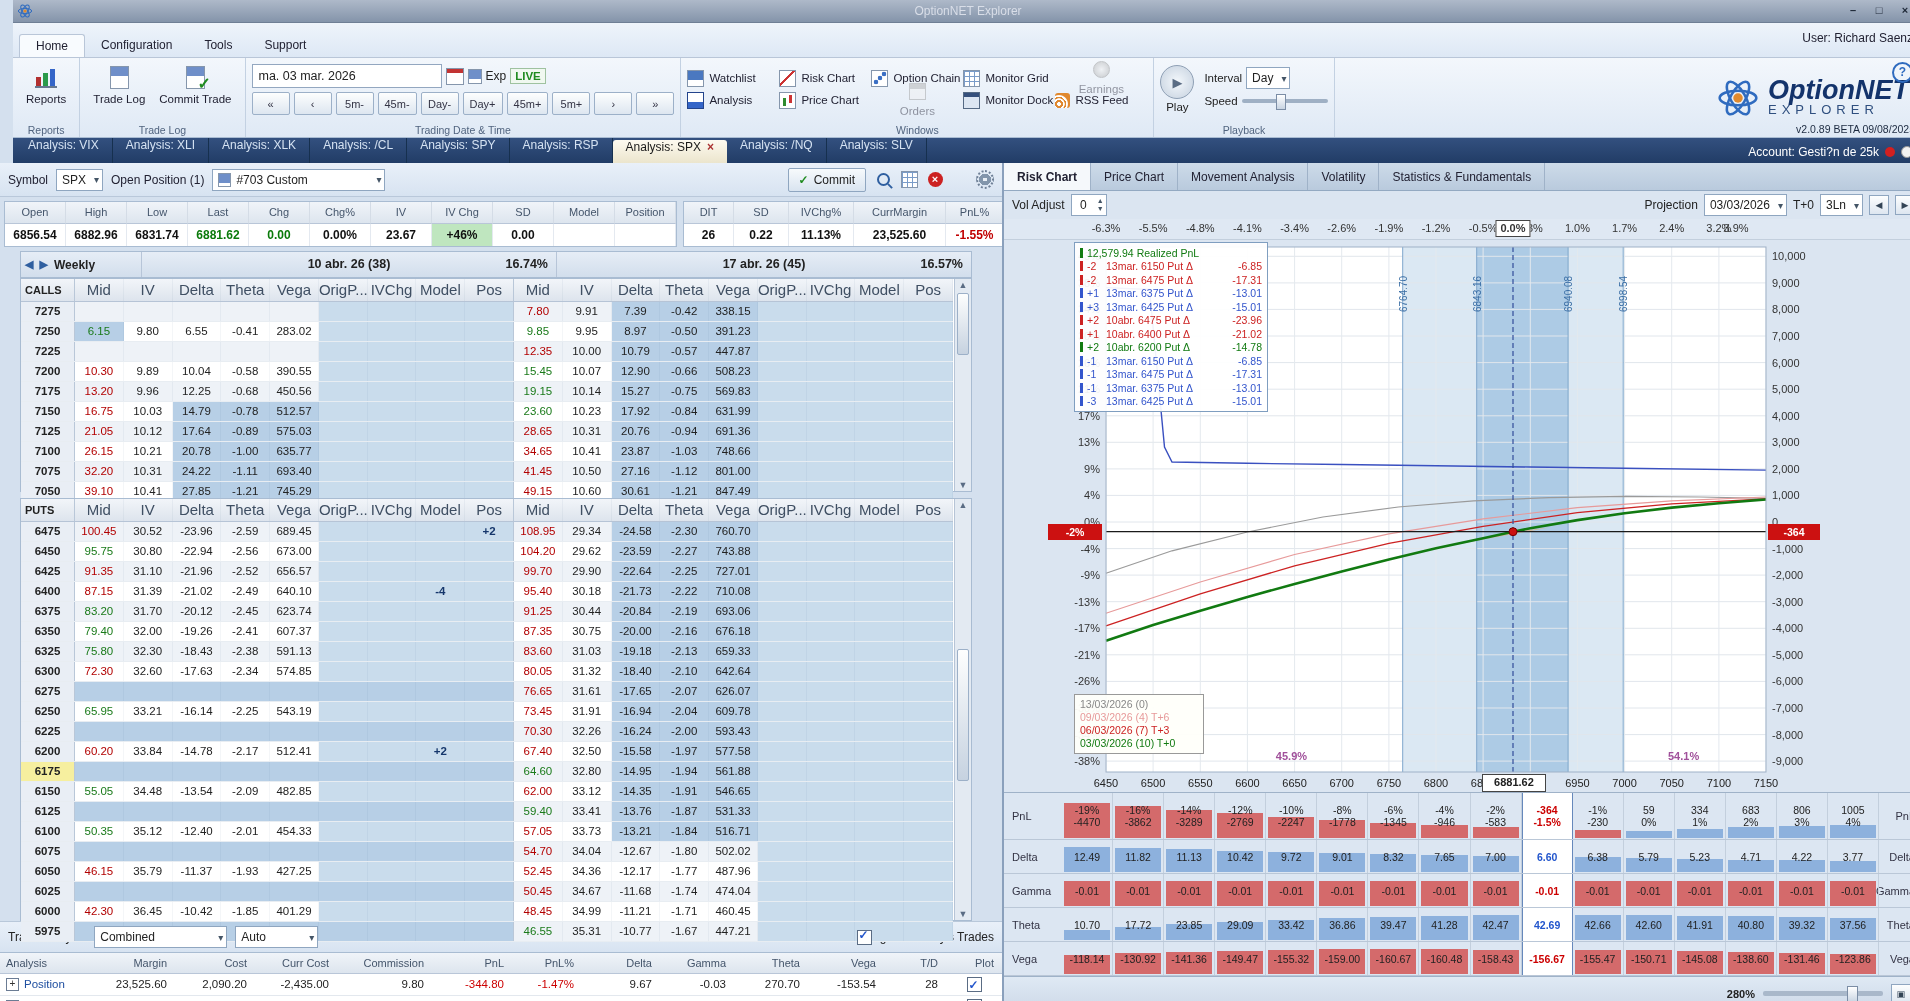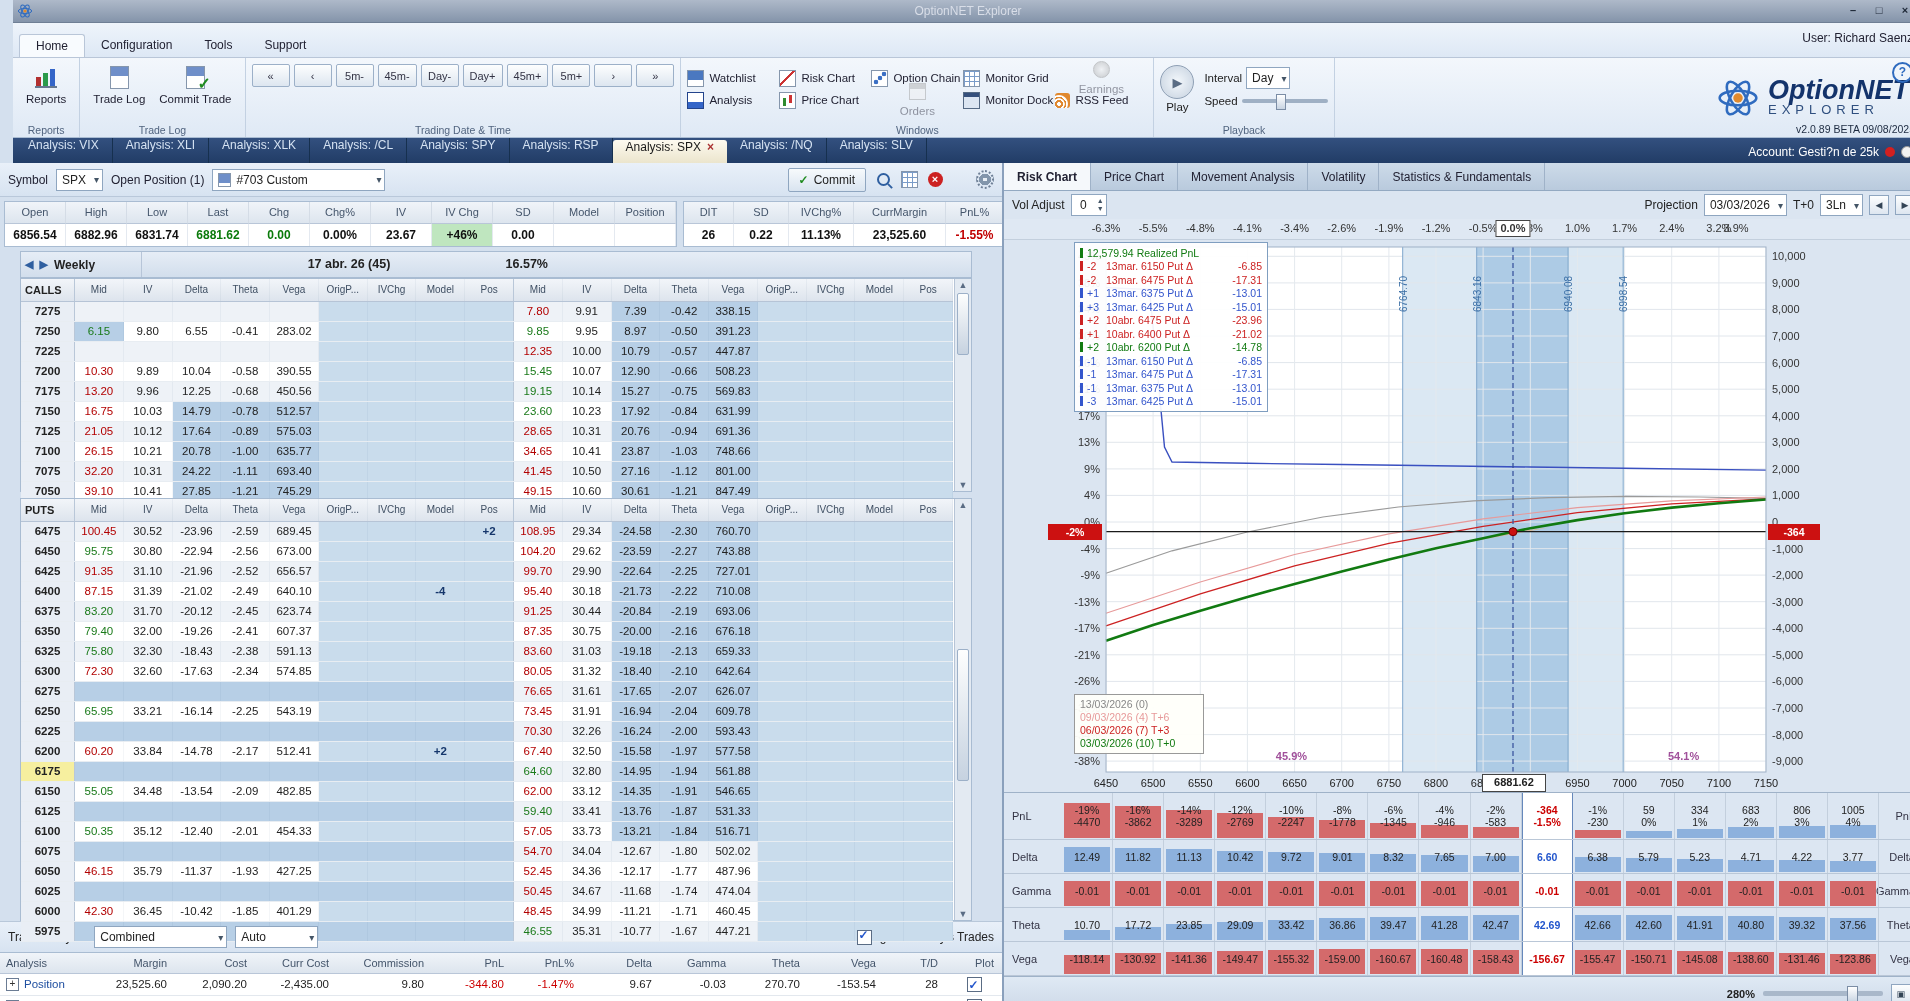--- a/index.html
+++ b/index.html
@@ -107,21 +107,21 @@
   #weekly{margin:2px 0 0 20px;width:950px;height:25px;display:grid;grid-template-columns:120px 1fr 1fr;align-items:center;background:linear-gradient(#e6edf6,#d2deec);border:1px solid #a9bcd2;font-size:12px;}
   #weekly .wk{display:flex;align-items:center;gap:6px;padding-left:4px;font-weight:bold;}
   .wk-arr{color:#2f5fa0;font-size:11px;}
   .expcell{position:relative;text-align:center;font-weight:bold;font-size:12.5px;border-left:1px solid #b7c5d8;height:100%;line-height:25px;}
   .expcell .iv{position:absolute;right:8px;top:0;font-weight:bold;}
   
   .chain{margin-left:20px;width:950px;position:relative;background:#fff;border:1px solid #a9bcd2;}
   .chain .rows{width:932px;}
   .crow{display:grid;grid-template-columns:54px repeat(18,1fr);height:19px;border-bottom:1px solid #e8edf2;background:#fff;}
   .crow.chead{height:22px;background:linear-gradient(#f2f5f9,#dde4ed);border-bottom:1px solid #b6c4d6;}
-  .crow.chead .cc{font-size:10px;color:#3f4f63;line-height:22px;font-weight:normal;}
+  .crow.chead .cc{font-size:15px;color:#3f4f63;line-height:22px;font-weight:normal;}
   .crow.chead .cs{font-size:11px;line-height:22px;background:linear-gradient(#f2f5f9,#dde4ed);font-weight:bold;text-align:left;padding-left:4px;}
   .rows .crow:nth-child(even){background:#eef2f7;}
   .cc{font-size:11.5px;text-align:center;line-height:19px;overflow:hidden;white-space:nowrap;border-right:1px solid rgba(40,70,110,0.05);}
   .cs{font-size:11.5px;font-weight:bold;text-align:center;line-height:19px;background:#e9eef5;border-right:1px solid #b9c7d8;}
   .cs.sel{background:#f6ef9f;}
   .crow > :nth-child(10){border-right:1px solid #b9c7d8;}
   .cc.mid.dn{color:#b20000;}
   .cc.mid.up{color:#1a7a1a;}
   .cc.tA{background:#c9dcec;}
   .cc.tB{background:#b7cfe6;}
@@ -244,20 +244,27 @@
       <div class="bigbtn">
         <span class="bic">
             <span class="page-ic page-lg commit-lg"></span>
           </span>
         <span>Commit Trade</span>
       </div>
       <div class="glabel">Trade Log</div>
     </div>
     <div class="rgroup">
       <div class="dt-col">
+        <div class="dt-row">
+          <div class="datefield">ma. 03 mar. 2026</div>
+          <span class="cal-ic"></span>
+          <span class="page-ic" style="width:12px;height:13px"></span>
+          <span>Exp</span>
+          <span class="live">LIVE</span>
+        </div>
         <div class="dt-row" id="dtnav">
             <span class="navbtn">«</span>
             <span class="navbtn">‹</span>
             <span class="navbtn">5m-</span>
             <span class="navbtn">45m-</span>
             <span class="navbtn">Day-</span>
             <span class="navbtn">Day+</span>
             <span class="navbtn">45m+</span>
             <span class="navbtn">5m+</span>
             <span class="navbtn">›</span>
@@ -454,20 +461,24 @@
             <div class="qv">23,525.60</div>
             <div class="qv dnred">-1.55%</div>
           </div>
       </div>
 
       <div id="weekly">
         <div class="wk">
           <span class="wk-arr">◀</span>
           <span class="wk-arr">▶</span>
           <span>Weekly</span>
+        </div>
+        <div class="expcell">
+          <span>10 abr. 26 (38)</span>
+          <span class="iv">16.74%</span>
         </div>
         <div class="expcell">
           <span>17 abr. 26 (45)</span>
           <span class="iv">16.57%</span>
         </div>
       </div>
 
       <div class="chain" id="calls-chain" style="height:212px">
         <div class="rows" id="calls-rows">
             <div class="crow chead">

